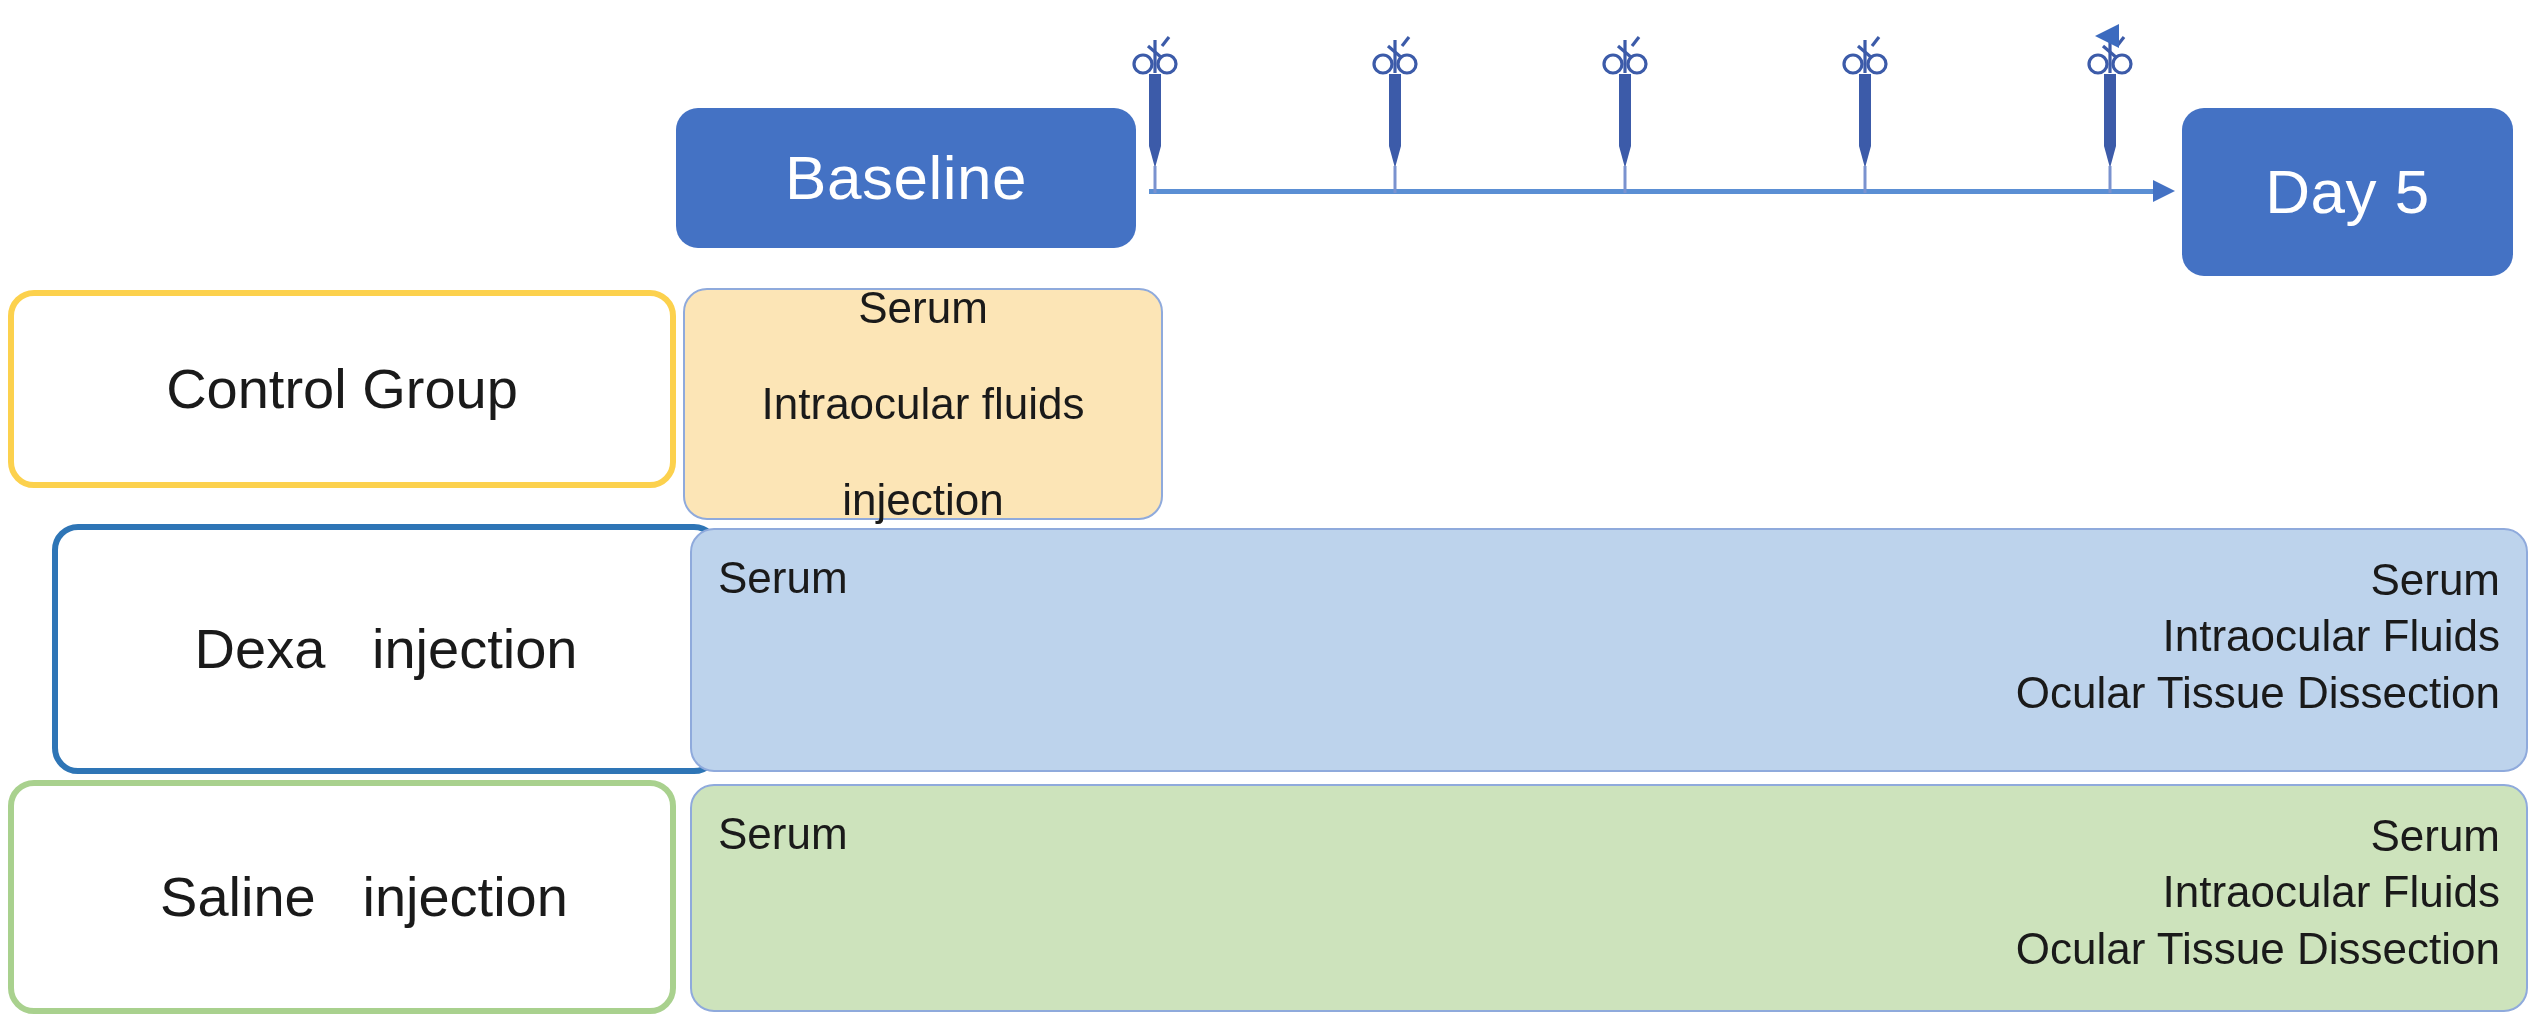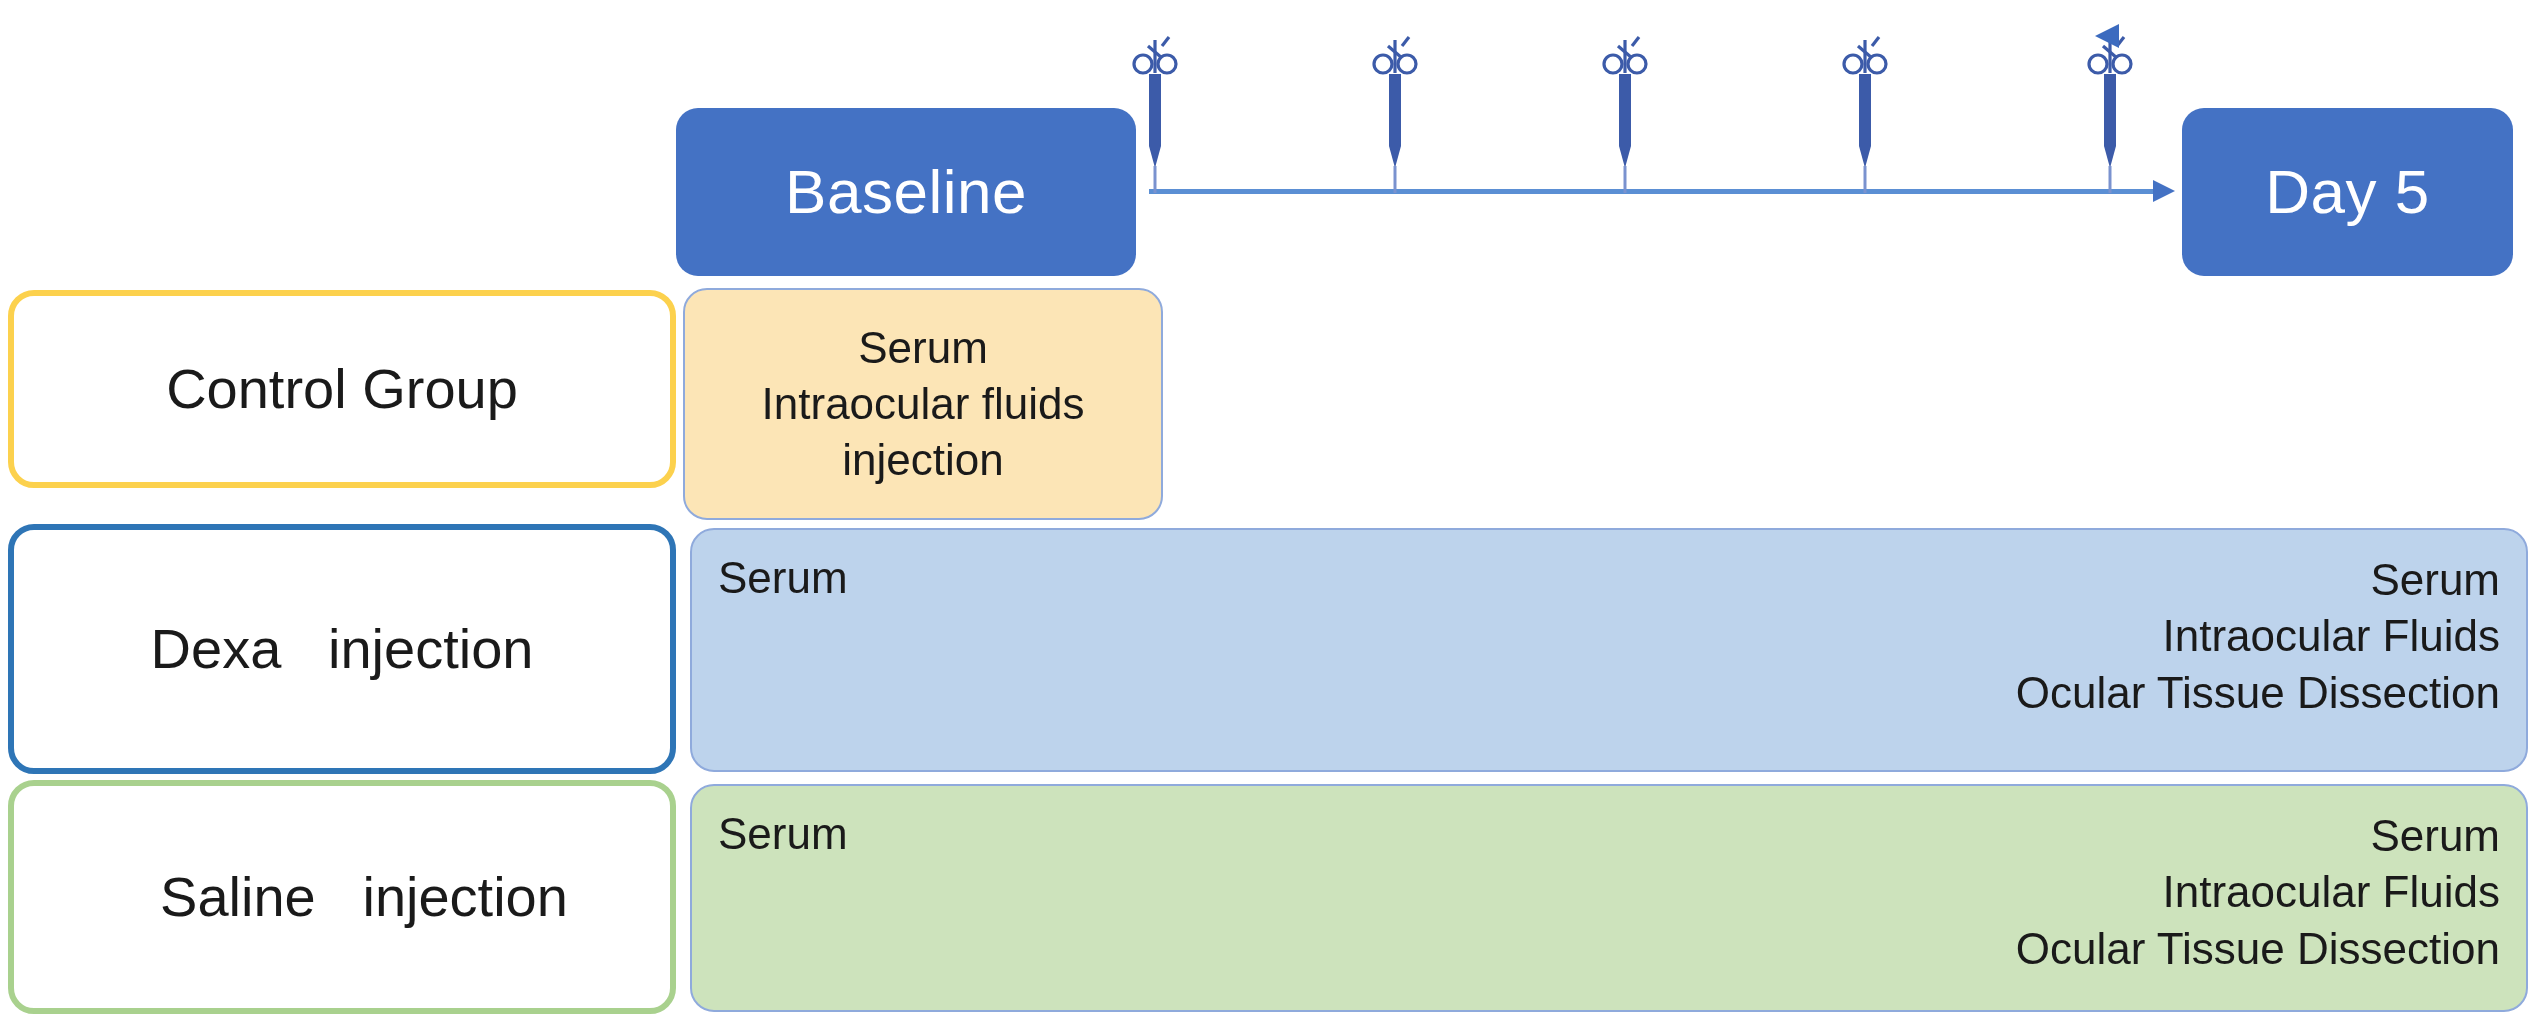--- a/index.html
+++ b/index.html
@@ -30,21 +30,21 @@
     display: flex;
     align-items: center;
     justify-content: center;
     color: #FFFFFF;
     font-size: 62px;
     font-weight: 400;
     letter-spacing: 0.5px;
     line-height: 1;
   }
 
-  #baseline-pill { left: 676px; top: 108px; width: 460px; height: 168px; }
+  #baseline-pill { left: 676px; top: 108px; width: 460px; height: 140px; }
   #day5-pill     { left: 2182px; top: 108px; width: 331px; height: 168px; }
 
   
   #timeline-line {
     left: 1149px;
     top: 189px;
     width: 1010px;
     height: 5px;
     background: #5B8FD4;
   }
@@ -81,29 +81,30 @@
     align-items: center;
     justify-content: center;
     color: #1A1A1A;
     font-size: 56px;
     line-height: 1.1;
     white-space: pre;
     left: 8px;
     width: 668px;
   }
   #group-label-control { top: 290px;  height: 198px; border-color: #FCD14D; }
-  #group-label-dexa    { top: 524px;  height: 250px; border-color: #2E75B6; }
+  #group-label-dexa    { top: 524px;  height: 250px; border-color: #2E75B6; margin-left: 44px; }
   #group-label-saline  { top: 780px;  height: 234px; border-color: #A9D18E; padding-left: 44px; }
 
   
   .content-bar {
     border-radius: 24px;
     border: 2px solid #8FAADC;
     box-sizing: border-box;
     position: absolute;
+    gap: 40px;
   }
 
   #bar-control {
     left: 683px;
     top: 288px;
     width: 480px;
     height: 232px;
     background: #FCE5B6;
     display: flex;
     flex-direction: column;

